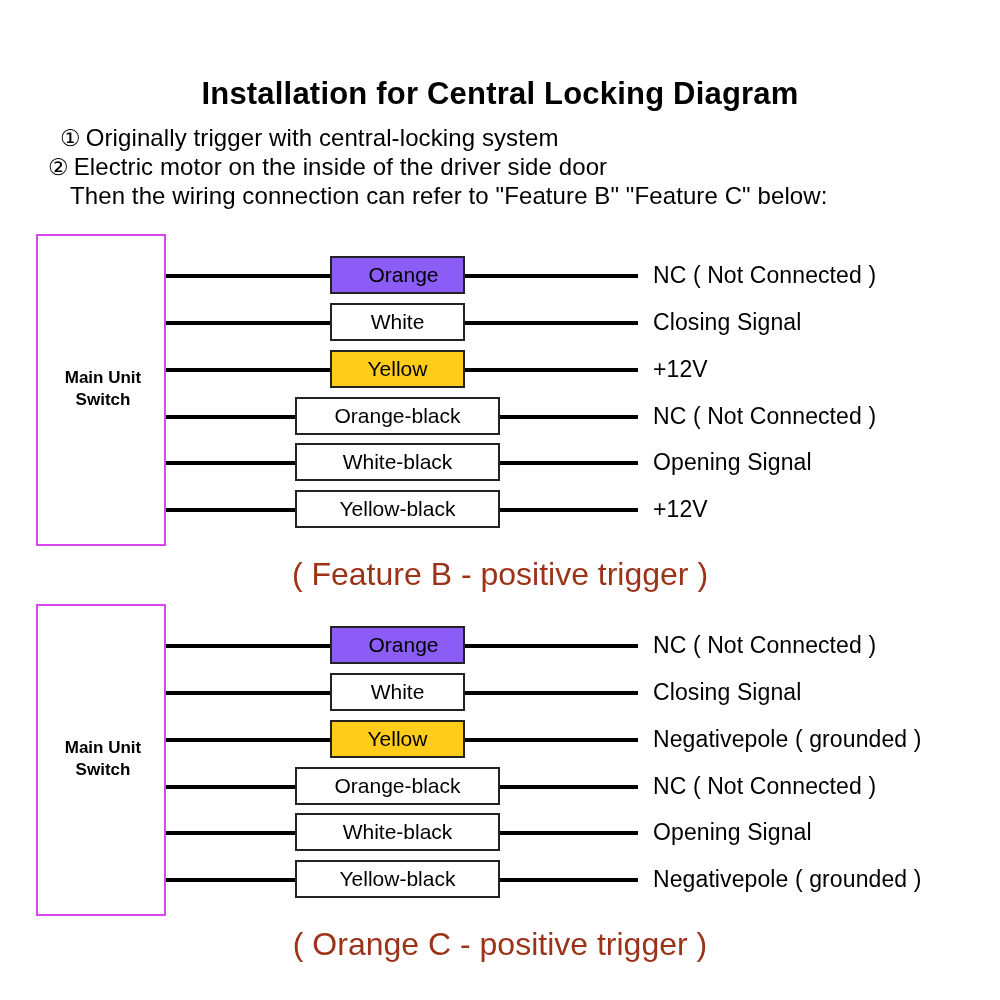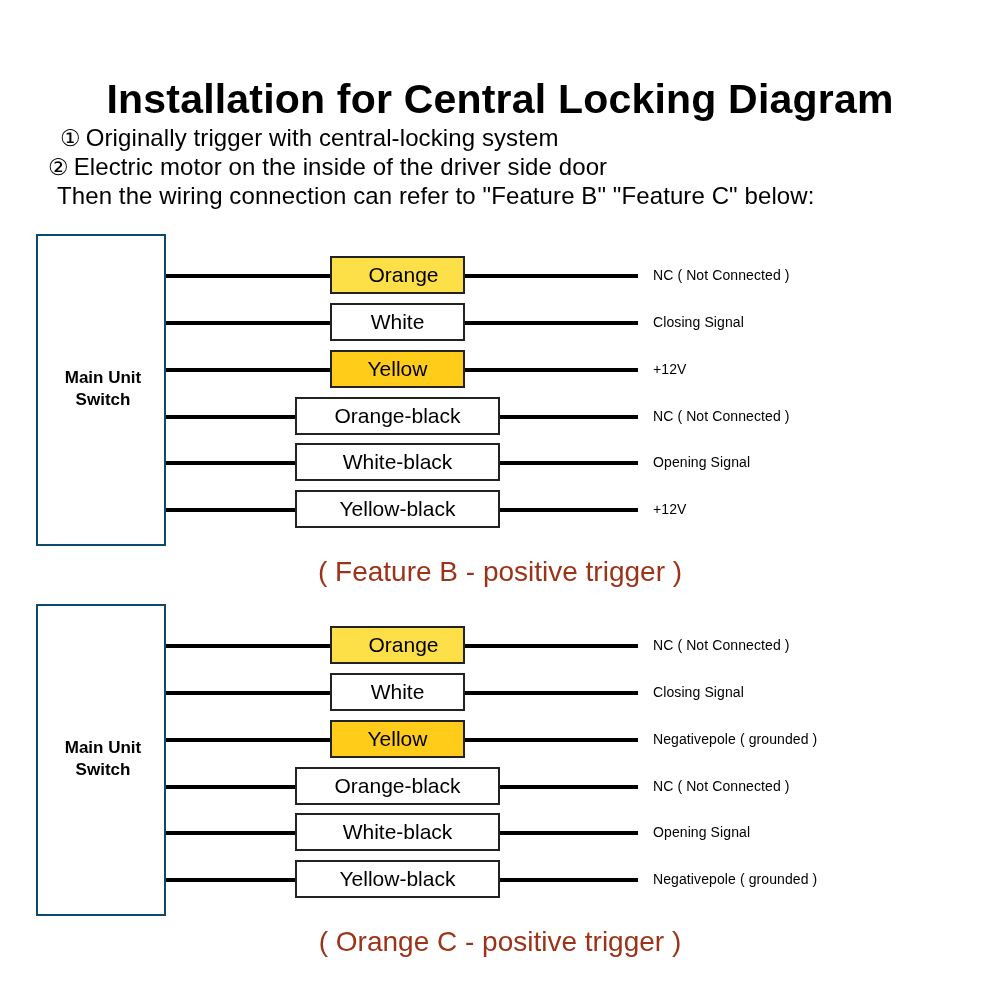--- a/index.html
+++ b/index.html
@@ -22,52 +22,52 @@
     width: 1000px;
     height: 1000px;
   }
 
   
   .title {
     position: absolute;
     left: 0; top: 76px;
     width: 1000px;
     text-align: center;
-    font-size: 41px;
+    font-size: 31px;
     font-weight: bold;
     letter-spacing: 0.2px;
     white-space: nowrap;
   }
   .subline {
     position: absolute;
     font-size: 24px;
     white-space: nowrap;
     letter-spacing: 0.1px;
   }
   .subline .bullet {
     font-size: 23px;
     margin-right: 5px;
   }
   .sub1 { left: 60px; top: 124px; }
   .sub2 { left: 48px; top: 153px; }
-  .sub3 { left: 57px; top: 182px; }
+  .sub3 { left: 70px; top: 182px; }
 
   
   .diagram {
     position: absolute;
     left: 0;
     width: 1000px;
   }
   .unit-box {
     position: absolute;
     left: 36px;
     top: 0px;
     width: 130px;
     height: 312px;
-    border: 2px solid #0c4a6e;
+    border: 2px solid #d946ef;
     background: #ffffff;
     box-sizing: border-box;
   }
   .unit-label {
     position: absolute;
     left: 0;
     top: 131px;
     width: 130px;
     text-align: center;
     font-size: 17px;
@@ -95,39 +95,39 @@
     border: 2px solid #222222;
     background: #ffffff;
     box-sizing: border-box;
     text-align: center;
     line-height: 34px;
     font-size: 21px;
     color: #000000;
     white-space: nowrap;
     overflow: hidden;
   }
-  .chip.orange { background: #fde047; padding-left: 12px; }
+  .chip.orange { background: #8b5cf6; padding-left: 12px; }
   .chip.yellow { background: #FFCC1A; }
   .chip.white  { background: #FFFFFF; }
 
   .sig {
     position: absolute;
     top: 1px;
-    font-size: 14px;
+    font-size: 23px;
     white-space: nowrap;
     line-height: 36px;
     letter-spacing: 0.1px;
   }
 
   .caption {
     position: absolute;
     left: 0;
     width: 1000px;
     text-align: center;
-    font-size: 28px;
+    font-size: 32px;
     color: #9C3318;
     white-space: nowrap;
   }
 </style>
 </head>
 <body>
 
 <div id="page">
 
   <div class="title">Installation for Central Locking Diagram</div>

